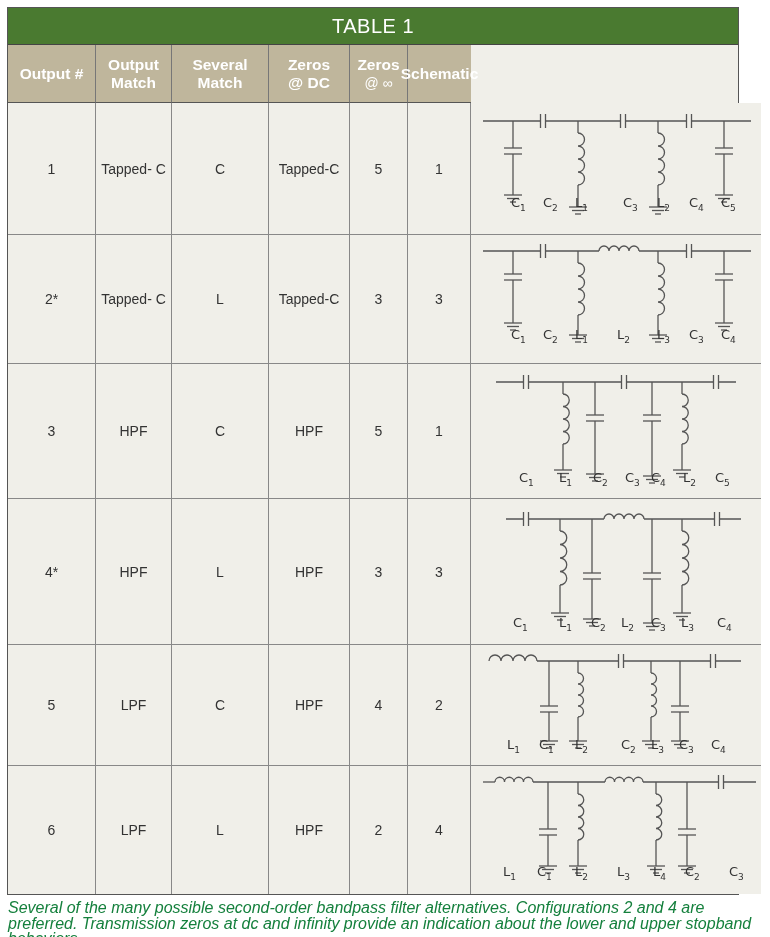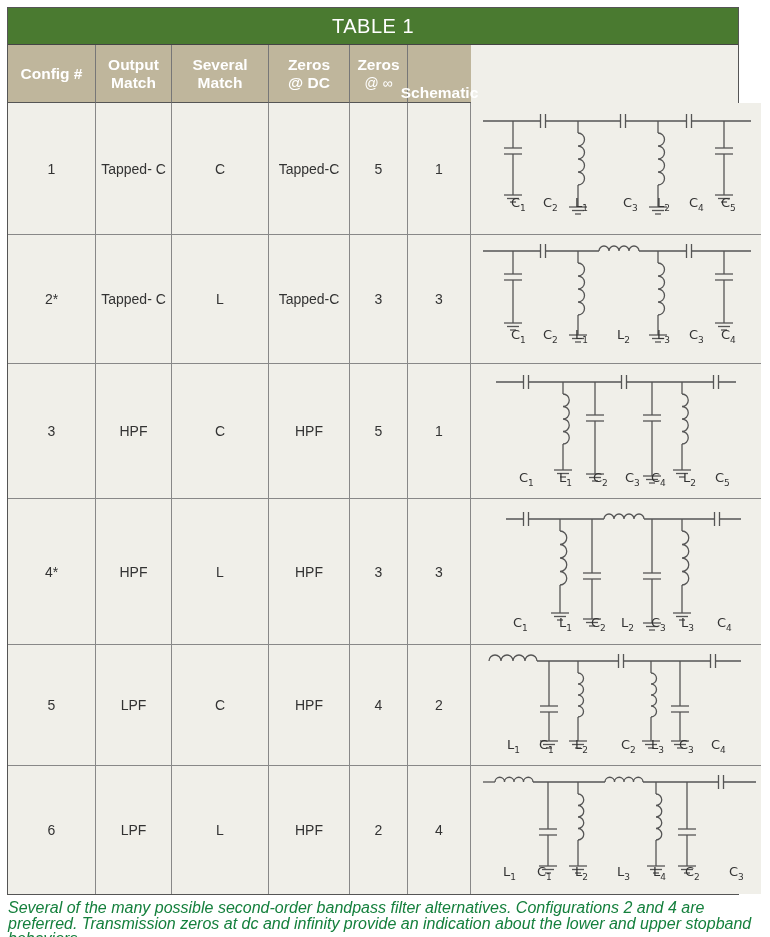--- a/index.html
+++ b/index.html
@@ -9,21 +9,21 @@
          border: 1.5px solid #555; box-sizing: border-box; background: #f0efe9; }
   .title-bar { height: 36px; background: #4a7a30; color: #ffffff; display: flex;
                align-items: center; justify-content: center; font-size: 20px;
                letter-spacing: 0.5px; border-bottom: 1.5px solid #444; }
   .grid { display: grid;
           grid-template-columns: 88px 76px 97px 81px 58px 63px 1fr; }
   .hcell { background: #bfb69c; color: #ffffff; font-weight: bold; font-size: 15.5px;
            display: flex; align-items: center; justify-content: center; text-align: center;
            line-height: 1.15; height: 58px; border-right: 1px solid #777;
            border-bottom: 1.5px solid #555; box-sizing: border-box; }
-  .hcell.last { border-right: none; align-items: flex-end; }
+  .hcell.last { border-right: none; }
   .hcell small { font-size: 14px; font-weight: normal; }
   .cell { display: flex; align-items: center; justify-content: center; font-size: 14px;
           color: #333; border-right: 1px solid #888; border-bottom: 1px solid #888;
           box-sizing: border-box; background: #f0efe9; }
   .cell.last { border-right: none; }
   .row-last .cell { border-bottom: none; }
   .schem { position: relative; }
   .schem svg { display: block; }
   .caption { position: absolute; left: 8px; top: 900px; width: 756px; font-size: 16px;
              line-height: 15.5px; color: #15803d; font-style: italic; }
@@ -31,21 +31,21 @@
   .sub { font-size: 9px; }
 </style>
 </head>
 <body>
 
 <div class="tbl">
   <div class="title-bar">TABLE 1</div>
 
   <div class="grid">
     <div class="hcell">
-        <span>Config #</span>
+        <span>Output #</span>
       </div>
     <div class="hcell">
         <div>
           <div>Output</div>
           <div>Match</div>
         </div>
       </div>
     <div class="hcell">
         <div>
           <div>Several</div>

